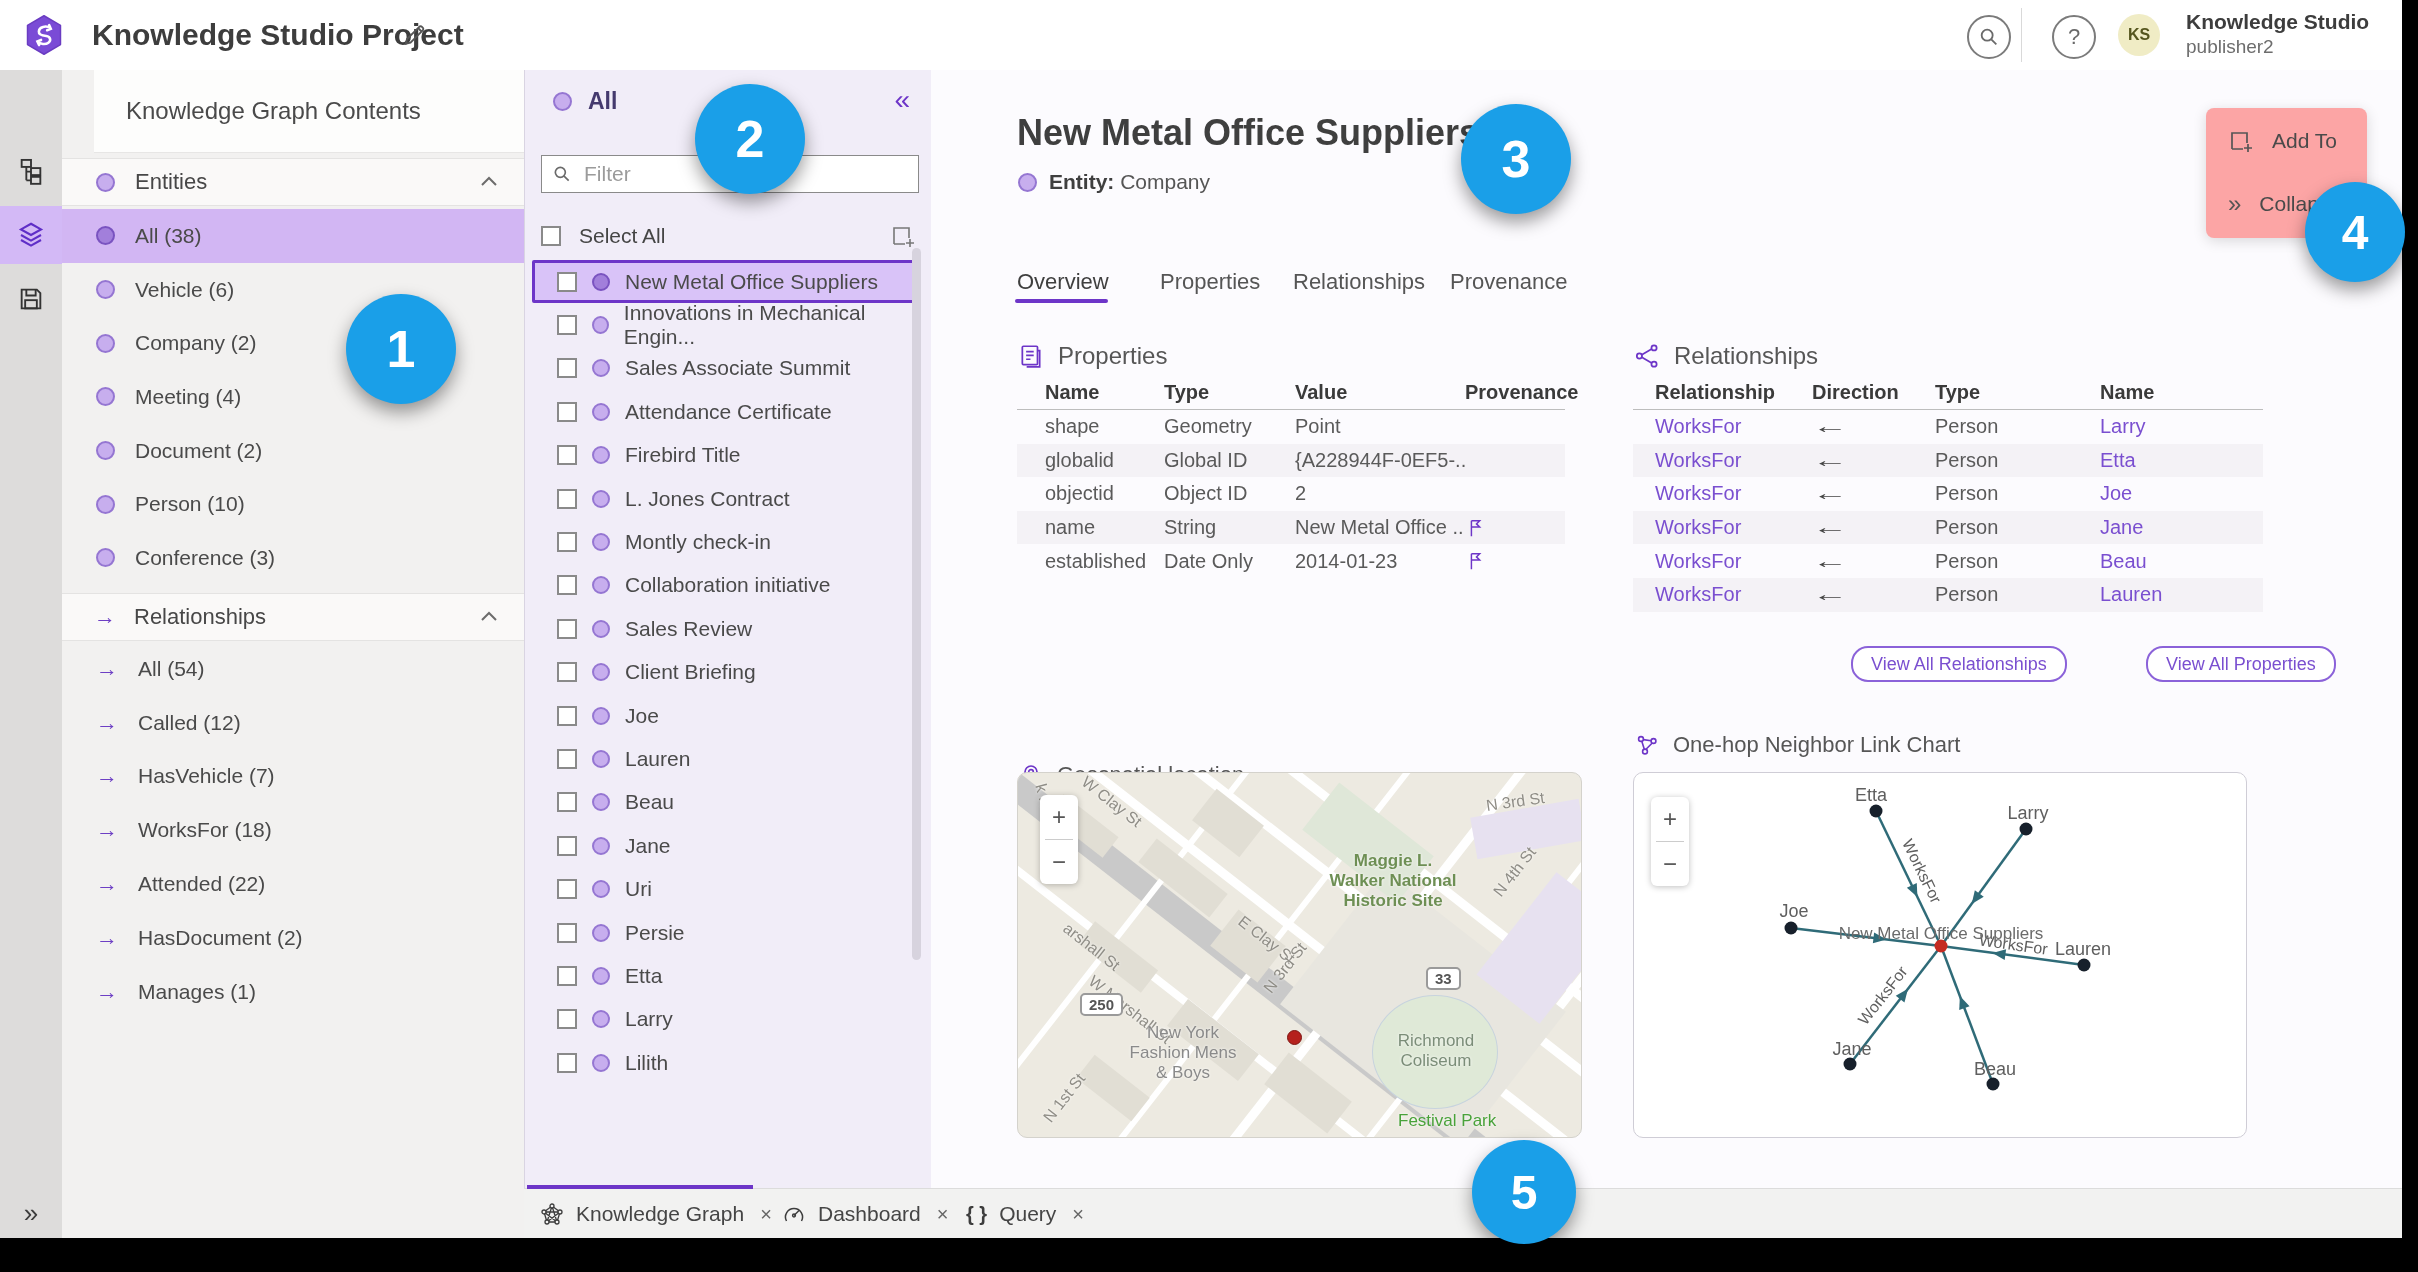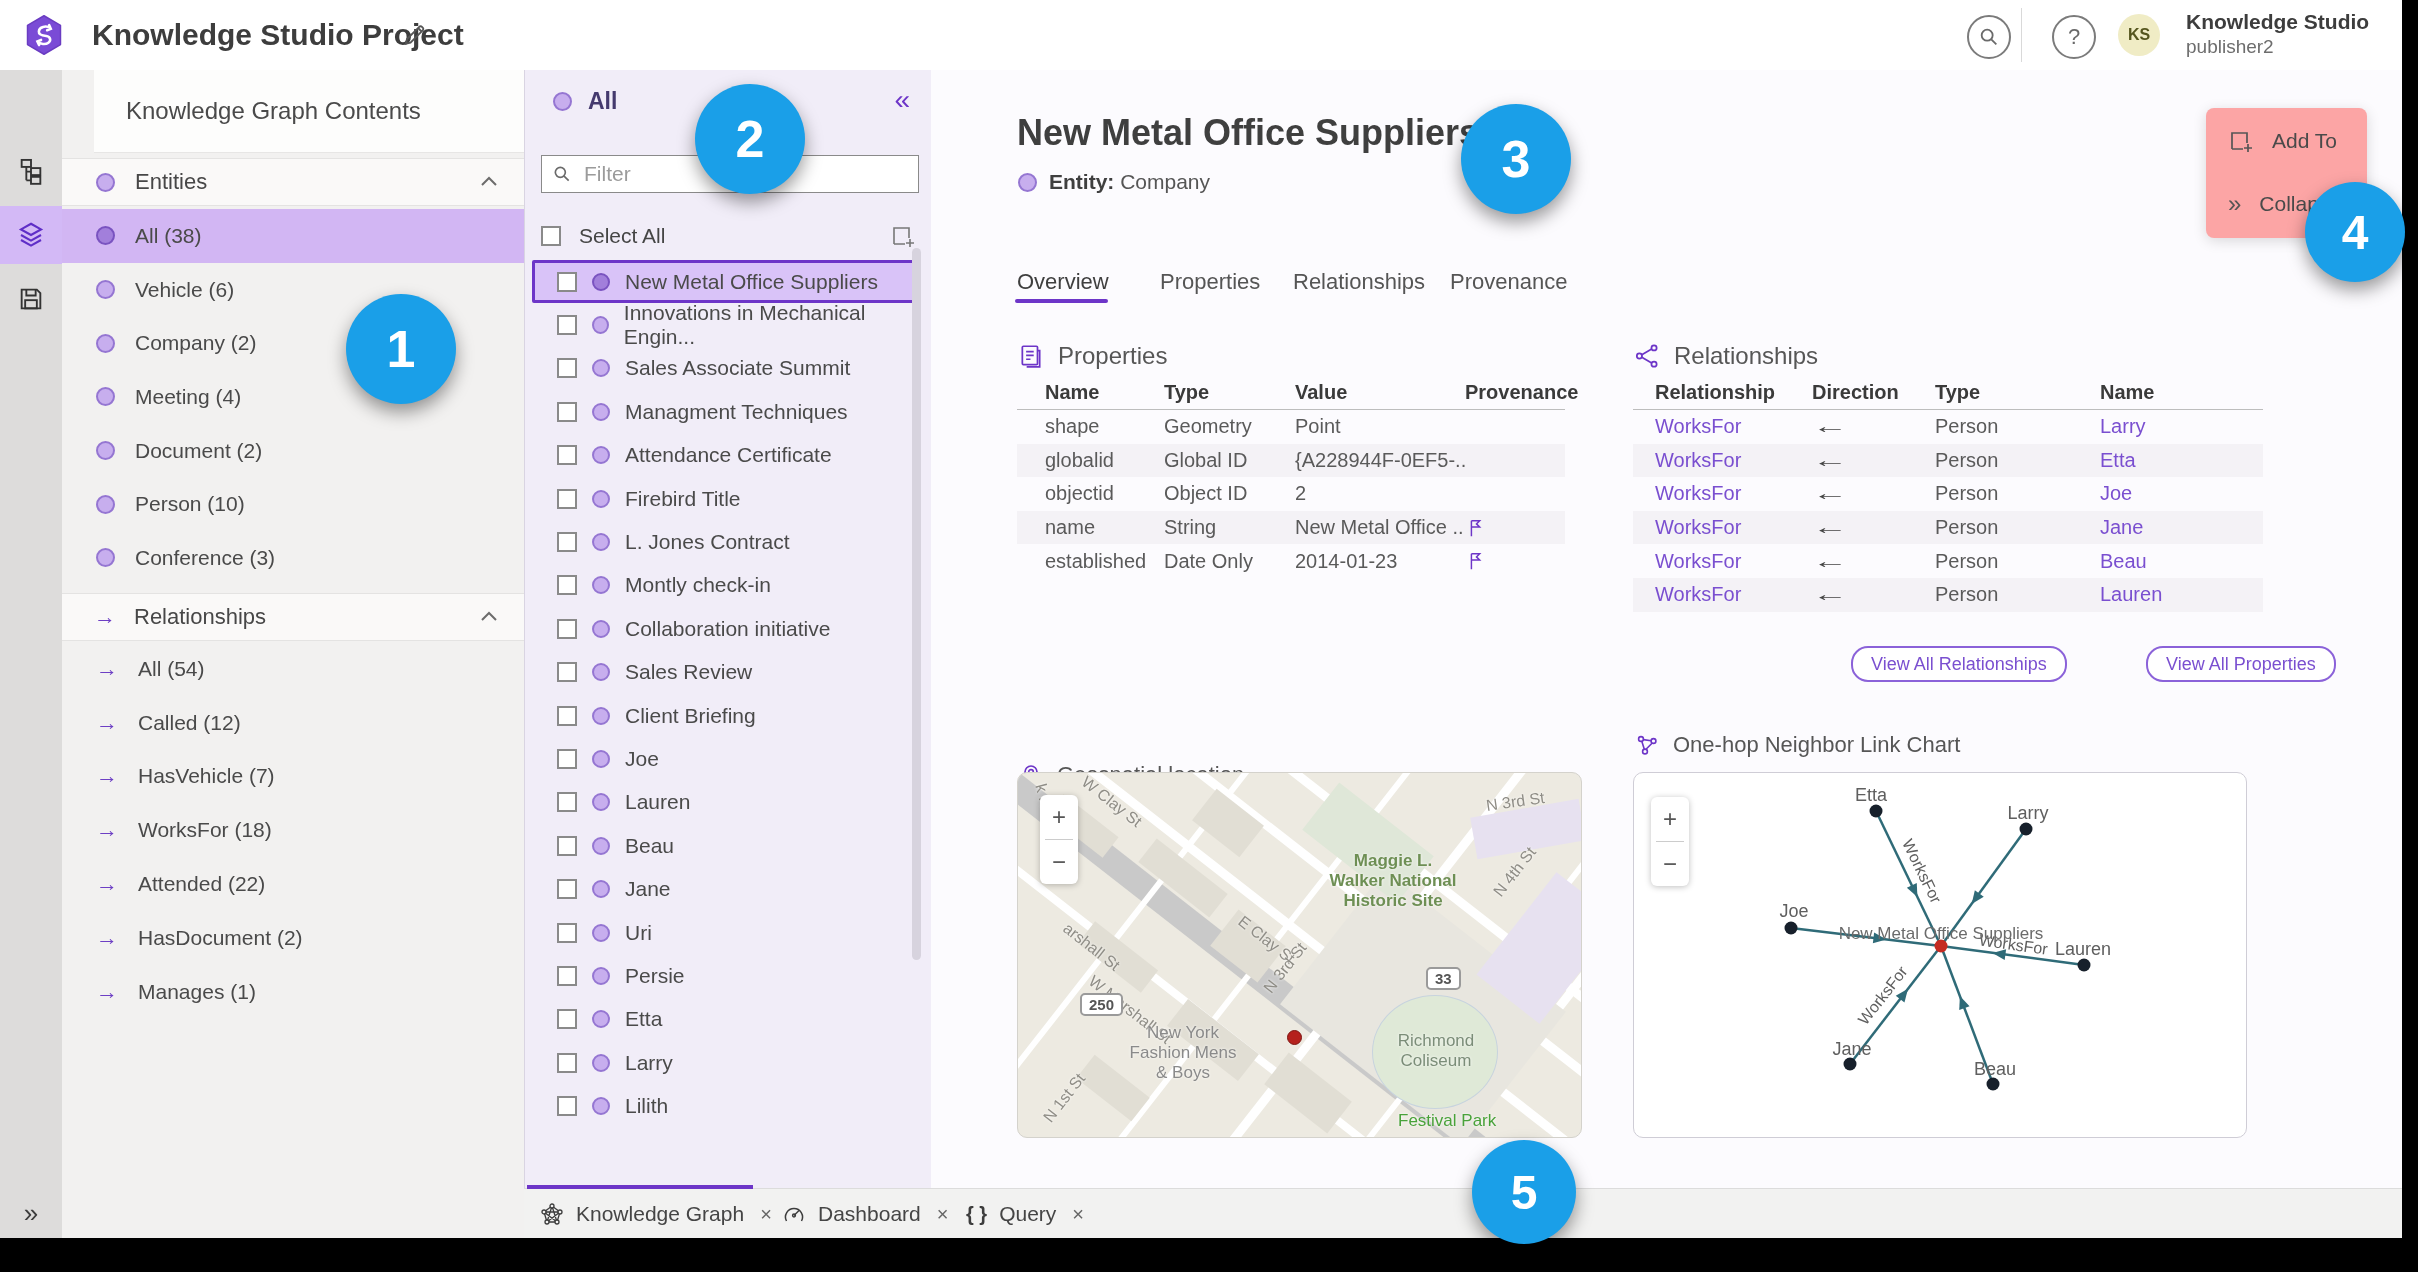--- a/index.html
+++ b/index.html
@@ -317,25 +317,20 @@
       </div>
         <div class="lp-item" data-state="">
         <span class="checkbox"></span>
         <span class="ent-dot"></span>
         <span>Innovations in Mechanical Engin...</span>
       </div>
         <div class="lp-item" data-state="">
         <span class="checkbox"></span>
         <span class="ent-dot"></span>
         <span>Sales Associate Summit</span>
-      </div>
-        <div class="lp-item" data-state="">
-        <span class="checkbox"></span>
-        <span class="ent-dot"></span>
-        <span>Managment Techniques</span>
       </div>
         <div class="lp-item" data-state="">
         <span class="checkbox"></span>
         <span class="ent-dot"></span>
         <span>Attendance Certificate</span>
       </div>
         <div class="lp-item" data-state="">
         <span class="checkbox"></span>
         <span class="ent-dot"></span>
         <span>Firebird Title</span>

